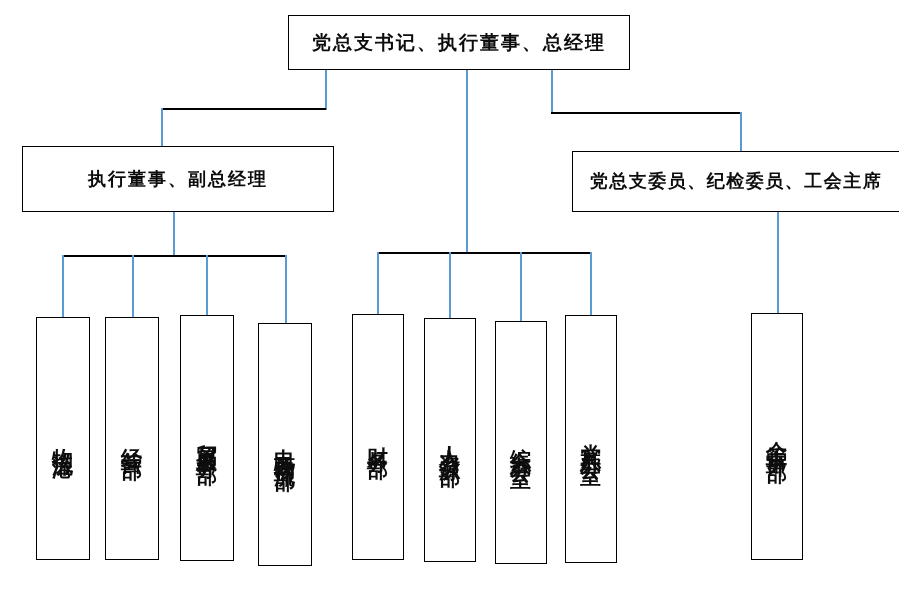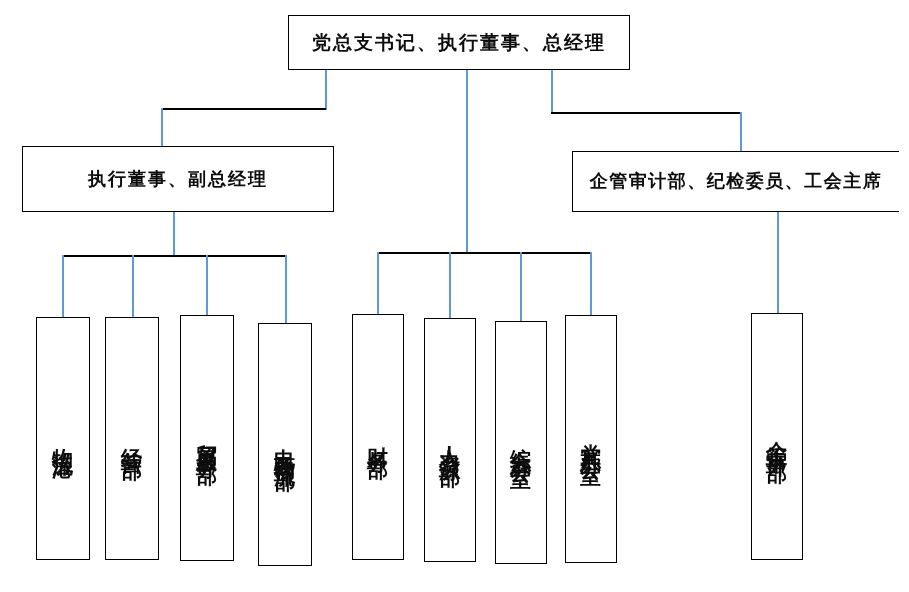--- a/index.html
+++ b/index.html
@@ -84,21 +84,21 @@
 
   <div class="ln h" style="left:551px; top:112px; width:190px; height:1.5px;"></div>
 
   <div class="ln v" style="left:740px; top:112px; width:1.5px; height:39px;"></div>
 
   <div class="box h-box lvl2" style="left:22px; top:146px; width:312px; height:66px;">
     <span class="label">执行董事、副总经理</span>
   </div>
 
   <div class="box h-box lvl2 wide" style="left:572px; top:151px; width:328px; height:61px;">
-    <span class="label">企管审计部、纪检委员、工会主席</span>
+    <span class="label">党总支委员、纪检委员、工会主席</span>
   </div>
 
   <div class="ln v" style="left:173px; top:212px; width:1.5px; height:44px;"></div>
   <div class="ln h" style="left:62px; top:255px; width:224px; height:1.5px;"></div>
   <div class="ln v" style="left:62px; top:255px; width:1.5px; height:62px;"></div>
   <div class="ln v" style="left:132px; top:255px; width:1.5px; height:62px;"></div>
   <div class="ln v" style="left:206px; top:255px; width:1.5px; height:60px;"></div>
   <div class="ln v" style="left:285px; top:255px; width:1.5px; height:68px;"></div>
 
   <div class="ln h" style="left:377px; top:252px; width:214px; height:1.5px;"></div>

